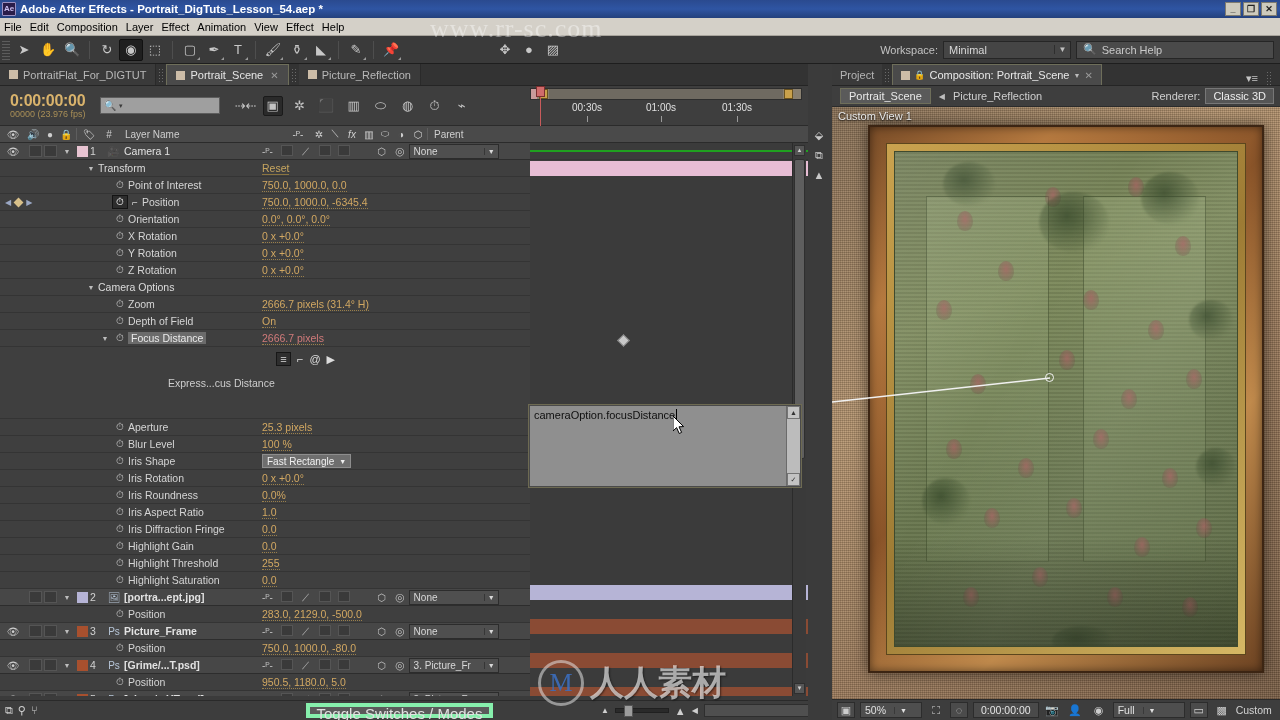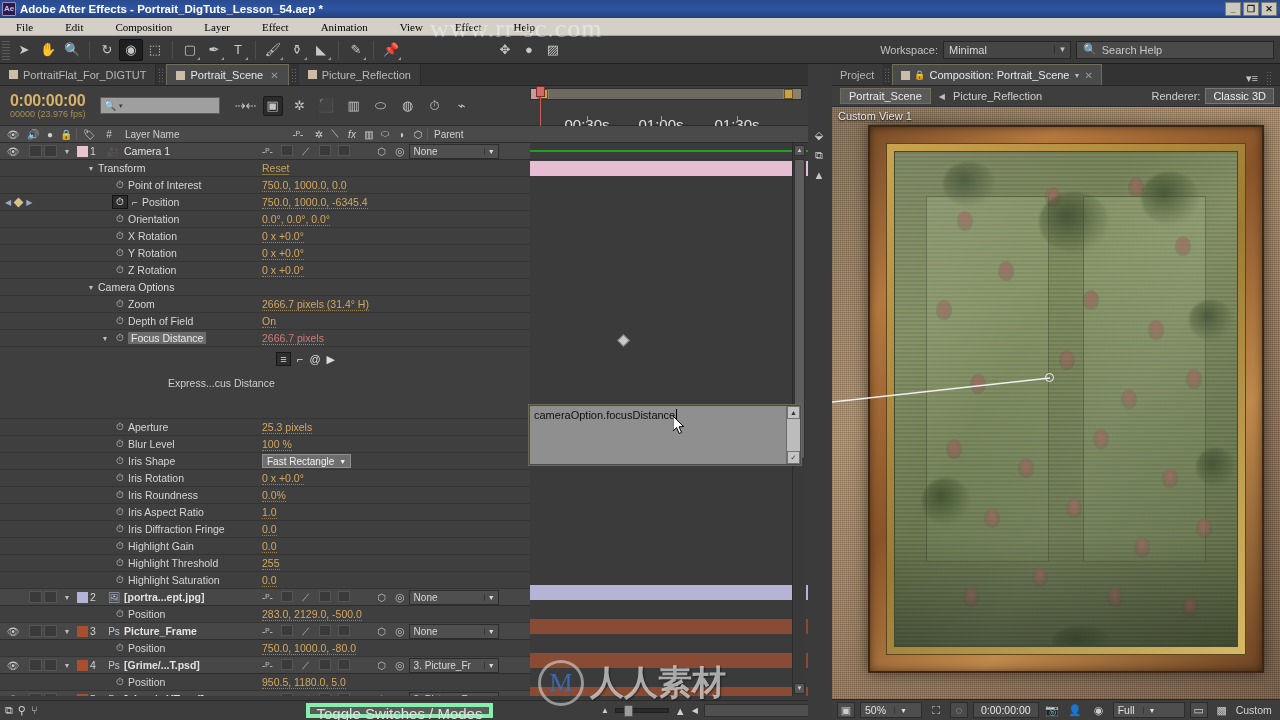--- a/index.html
+++ b/index.html
@@ -32,21 +32,21 @@
     width: 16px; height: 14px; background: #cdcabd; border: 1px solid #7e7b70;
     color: #222; font-size: 9px; line-height: 12px; text-align: center;
   }
 
   
   .menubar {
     position: absolute; left: 0; top: 18px; width: 1280px; height: 18px;
     background: #d4d0c8; border-bottom: 1px solid #a8a49c;
     display: flex; align-items: center; color: #000; font-size: 11px;
   }
-  .menuitem { padding: 1px 16px; cursor: default; font-family: Liberation Serif, serif; }
+  .menuitem { padding: 1px 4px; cursor: default; }
 
   
   .toolbar {
     position: absolute; left: 0; top: 36px; width: 1280px; height: 28px;
     background: #3a3a3a; border-bottom: 1px solid #1e1e1e;
     display: flex; align-items: center;
   }
   .grip { width: 8px; height: 20px; margin: 0 2px;
     background-image: repeating-linear-gradient(to bottom, #5c5c5c 0 1px, transparent 1px 3px);
     background-size: 3px 3px; background-position: 2px 1px; background-repeat: repeat;
@@ -122,21 +122,21 @@
     position: absolute; left: 0; top: 2px; width: 272px; height: 12px;
     background: #898070; border: 1px solid #2e2e2e;
   }
   .ruler-nav .endL { position: absolute; left: 0; top: 0; width: 6px; height: 10px; background: #c99a9a; }
   .ruler-nav .knobL { position: absolute; left: 8px; top: 0; width: 9px; height: 10px;
     background: #c9a14b; border: 1px solid #6a521f; }
   .ruler-nav .knobR { position: absolute; right: 8px; top: 0; width: 9px; height: 10px;
     background: #c9a14b; border: 1px solid #6a521f; }
   .ruler-nav .bar { position: absolute; left: 18px; right: 18px; top: 0; height: 10px; background: #6f6a61; }
   .ruler-ticks { position: absolute; left: 0; top: 16px; width: 272px; height: 24px; }
-  .tick-label { position: absolute; top: 14px; color: #e0e0e0; font-size: 15px; transform: translateX(-50%); }
+  .tick-label { position: absolute; top: 0; color: #e0e0e0; font-size: 10px; transform: translateX(-50%); }
   .tick-mark { position: absolute; top: 14px; width: 1px; height: 6px; background: #9b9b9b; }
   .cti { position: absolute; left: 6px; top: 0; width: 9px; height: 40px; }
   .cti .head { width: 9px; height: 11px; background: #d06b6b; border: 1px solid #7a2f2f; }
   .cti .line { width: 1px; height: 29px; background: #c85b5b; margin-left: 4px; }
 
   
   .col-head {
     height: 17px; background: #4a4a4a; border-bottom: 1px solid #2b2b2b;
     display: flex; align-items: center; font-size: 10px; color: #cfcfcf; position: relative;
   }
@@ -204,21 +204,21 @@
   .trk { position: absolute; left: 0; width: 278px; height: 17px; border-bottom: 1px solid #343434; }
   .trk.greenline { background: #3b3b3b; }
   .trk .gl { position: absolute; left: 0; right: 0; top: 7px; height: 2px; background: #1fa01f; }
   .bar-pink { position: absolute; left: 0; width: 278px; height: 15px; background: #e7bdd4; }
   .bar-lav  { position: absolute; left: 0; width: 278px; height: 15px; background: #b6b4d6; }
   .bar-rust { position: absolute; left: 0; width: 278px; height: 15px; background: #8a4b34; }
   .kf-marker { position: absolute; width: 9px; height: 9px; background: #c9c9c9; transform: rotate(45deg); border: 1px solid #7a7a7a; }
 
   
   .expr-editor {
-    position: absolute; left: 529px; top: 341px; width: 272px; height: 60px;
+    position: absolute; left: 529px; top: 341px; width: 272px; height: 82px;
     background: #8f8f8f; border: 1px solid #4a4a4a; outline: 1px solid #6d6a52;
     display: flex;
   }
   .expr-editor .txt {
     flex: 1; padding: 3px 4px; color: #101010; font-size: 11px;
     font-family: "Liberation Sans", sans-serif;
   }
   .expr-editor .caret { display: inline-block; width: 1px; height: 11px; background: #000;
     vertical-align: -1px; margin-left: 1px; }
   .expr-sb { width: 14px; background: #a8a8a8; border-left: 1px solid #6b6b6b;

